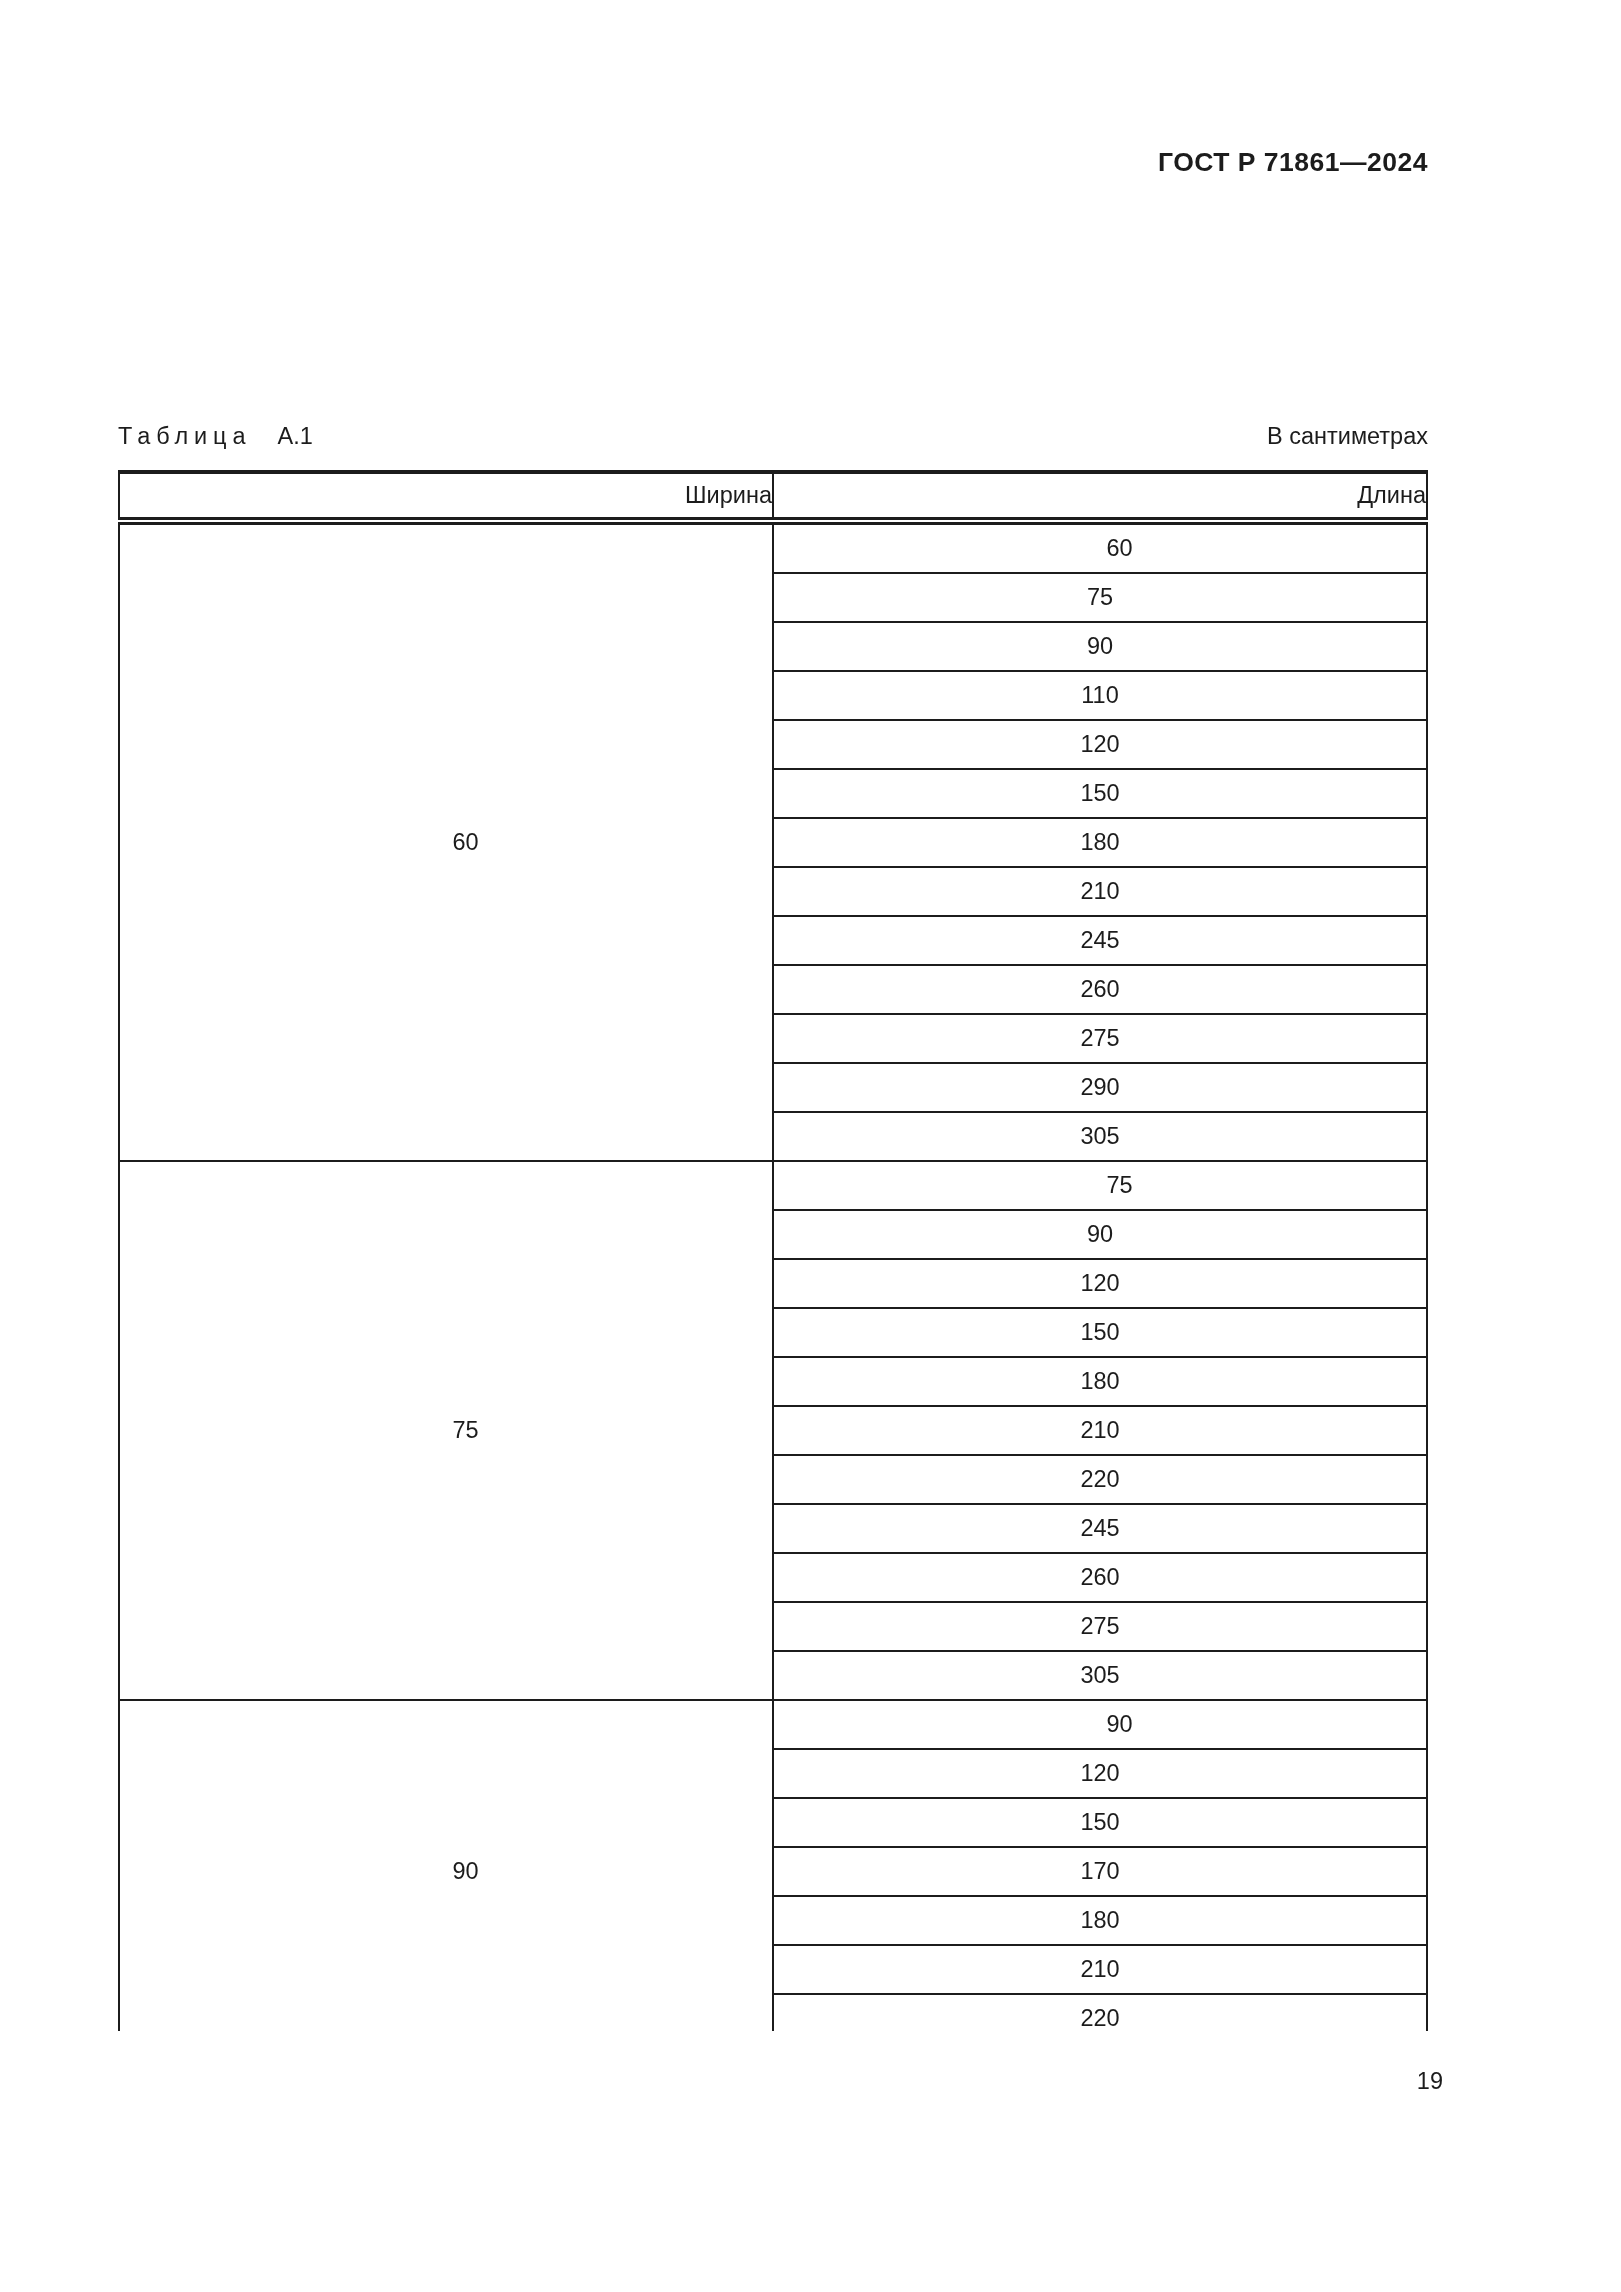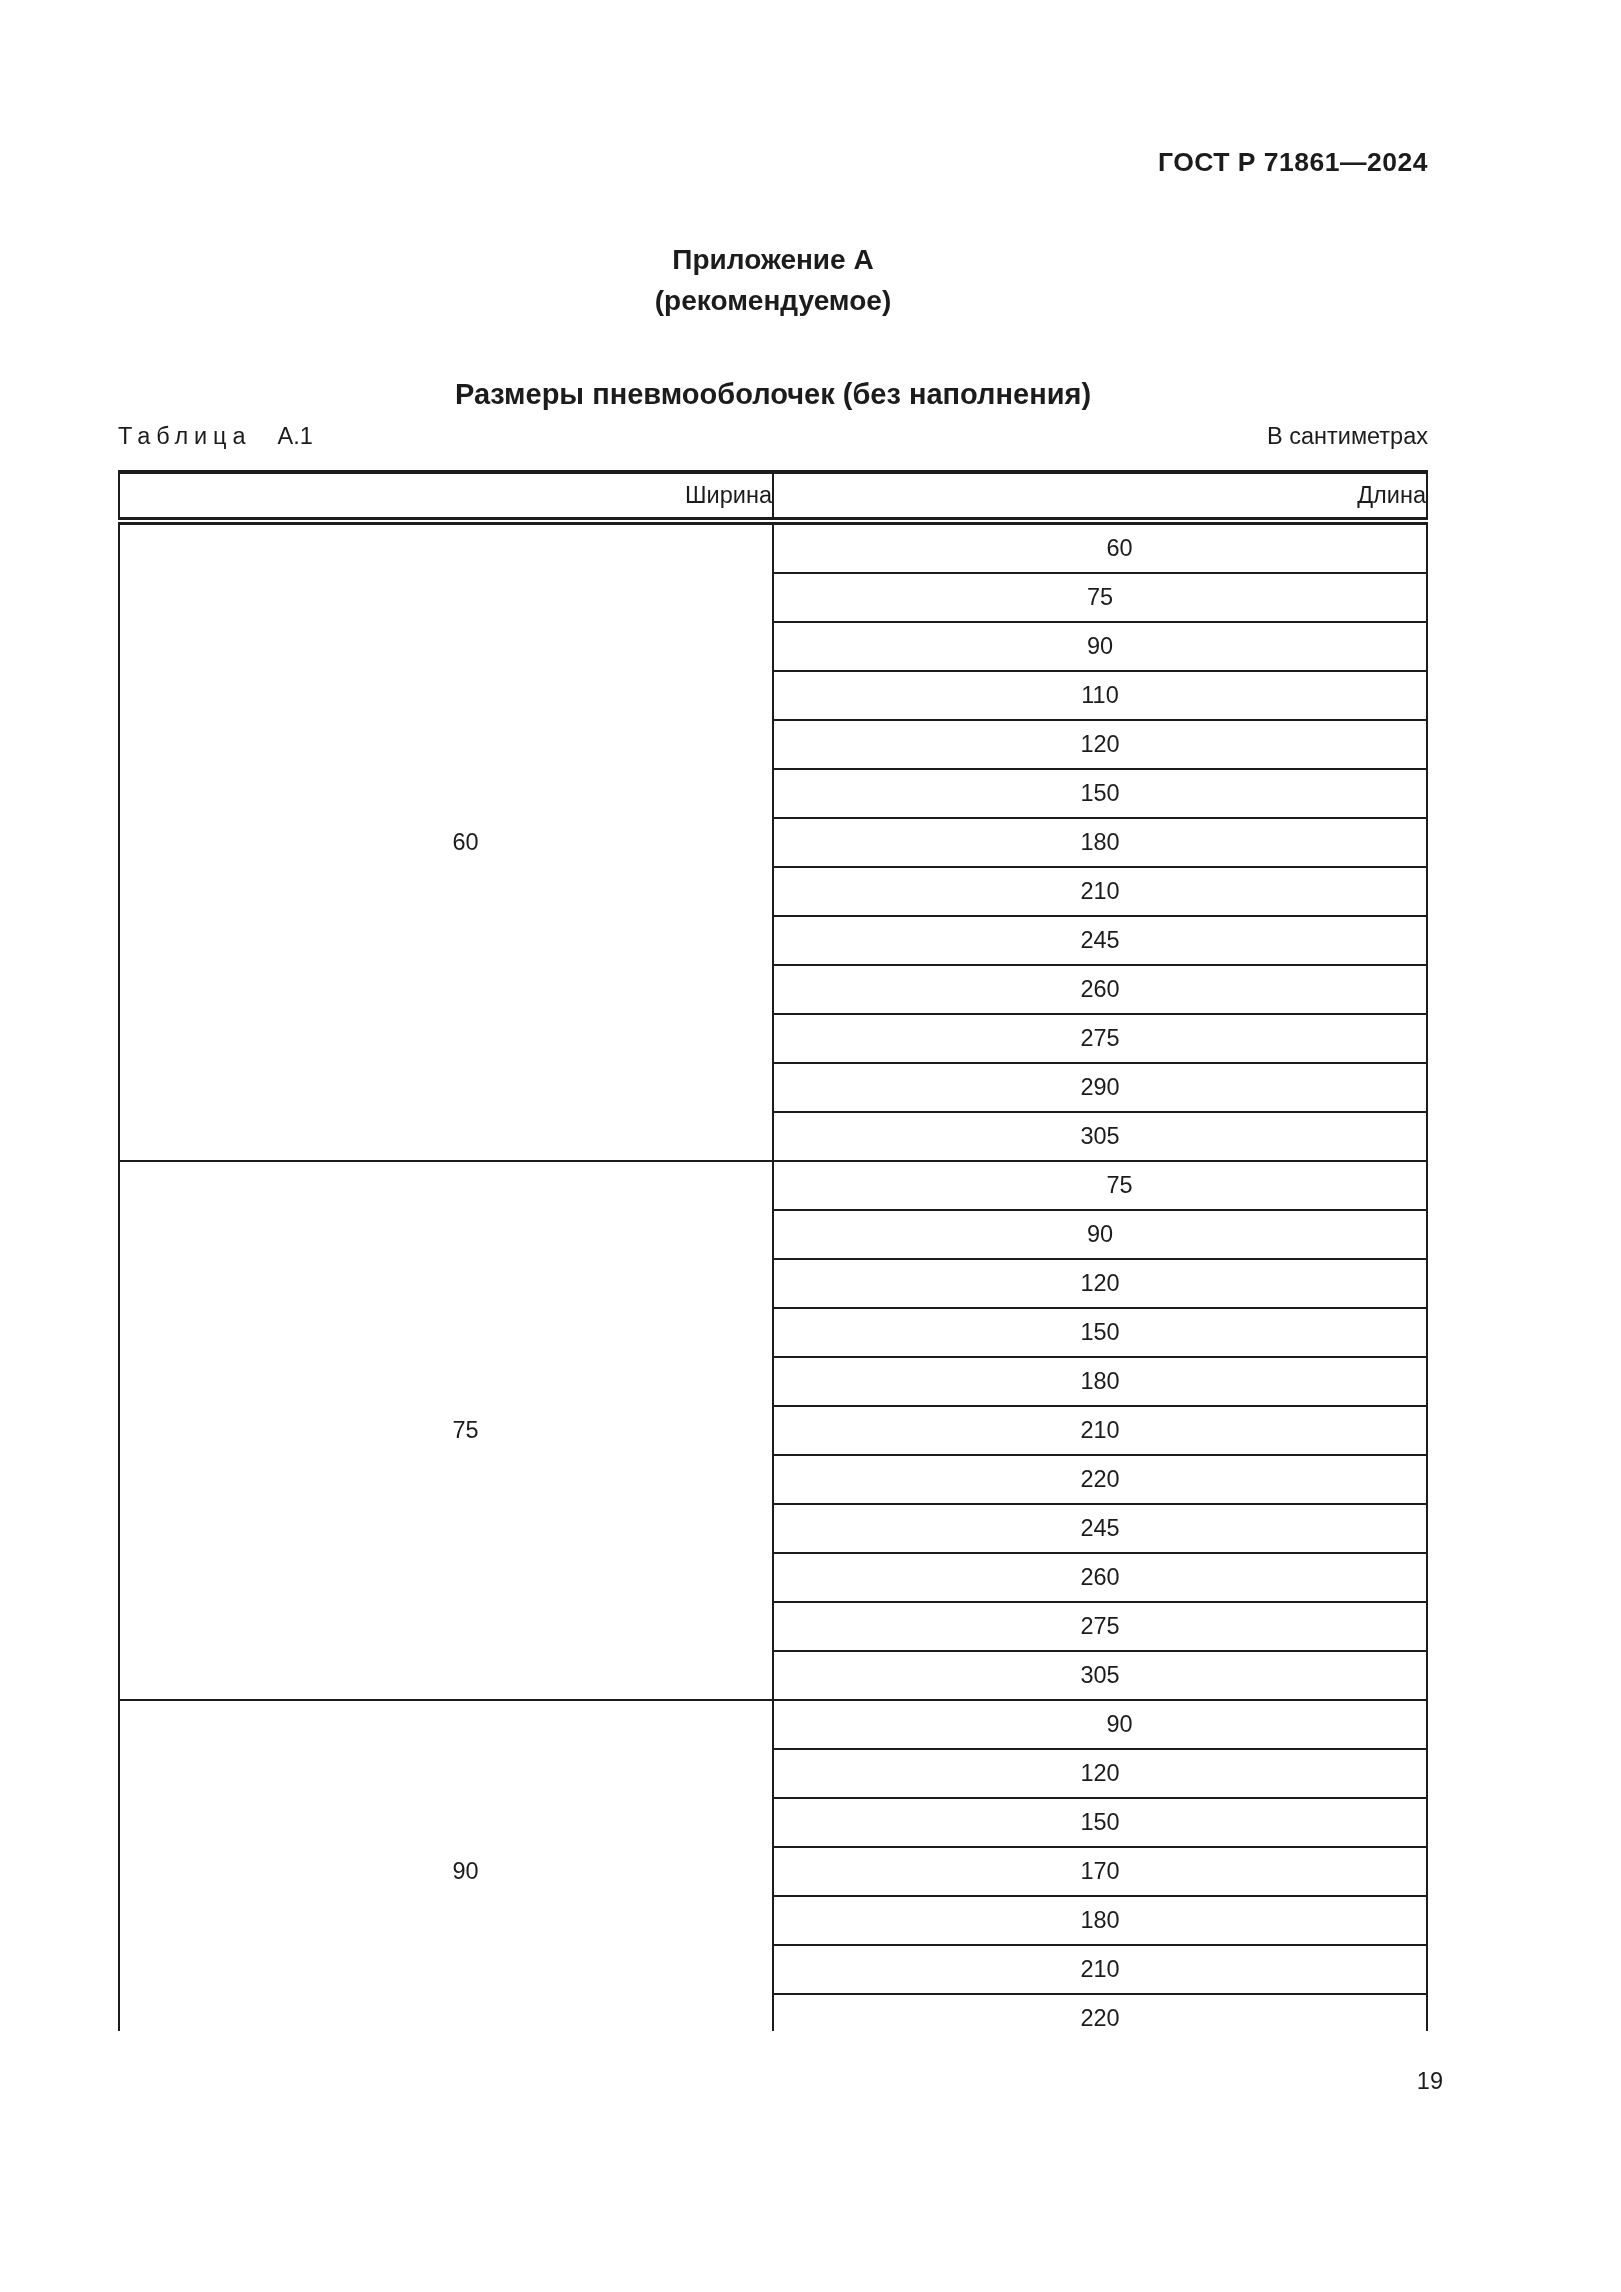--- a/index.html
+++ b/index.html
@@ -118,26 +118,21 @@
     font-size: 23.5px;
   }
 </style>
 </head>
 <body>
 
 <div class="page">
 
   <div class="doc-header">ГОСТ Р 71861—2024</div>
 
-  <div class="appendix-block">
-    <div>Приложение А</div>
-    <div>(рекомендуемое)</div>
-  </div>
-
-  <div class="main-title">Размеры пневмооболочек (без наполнения)</div>
+
 
   <div class="table-meta">
     <div class="table-caption">
       <span class="spaced">Таблица</span><span class="caption-number">А.1</span>
     </div>
     <div>В сантиметрах</div>
   </div>
 
   <div class="table-wrap">
     <table class="size-table">

